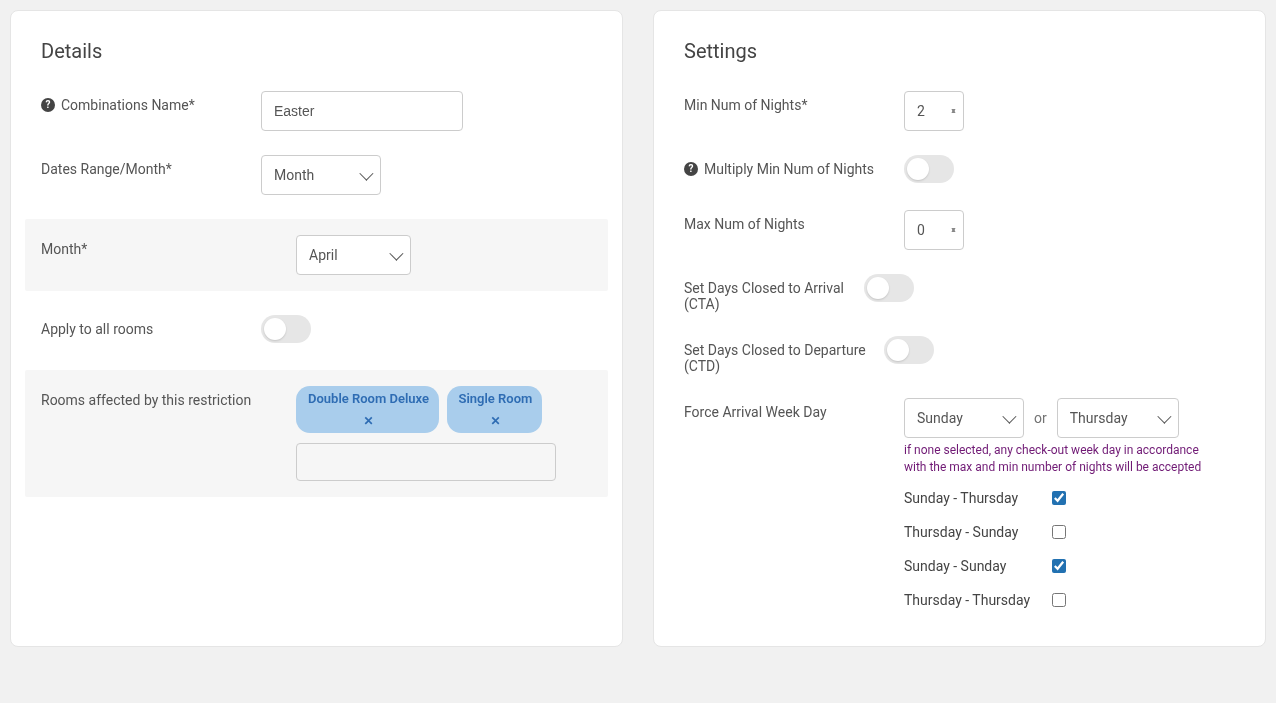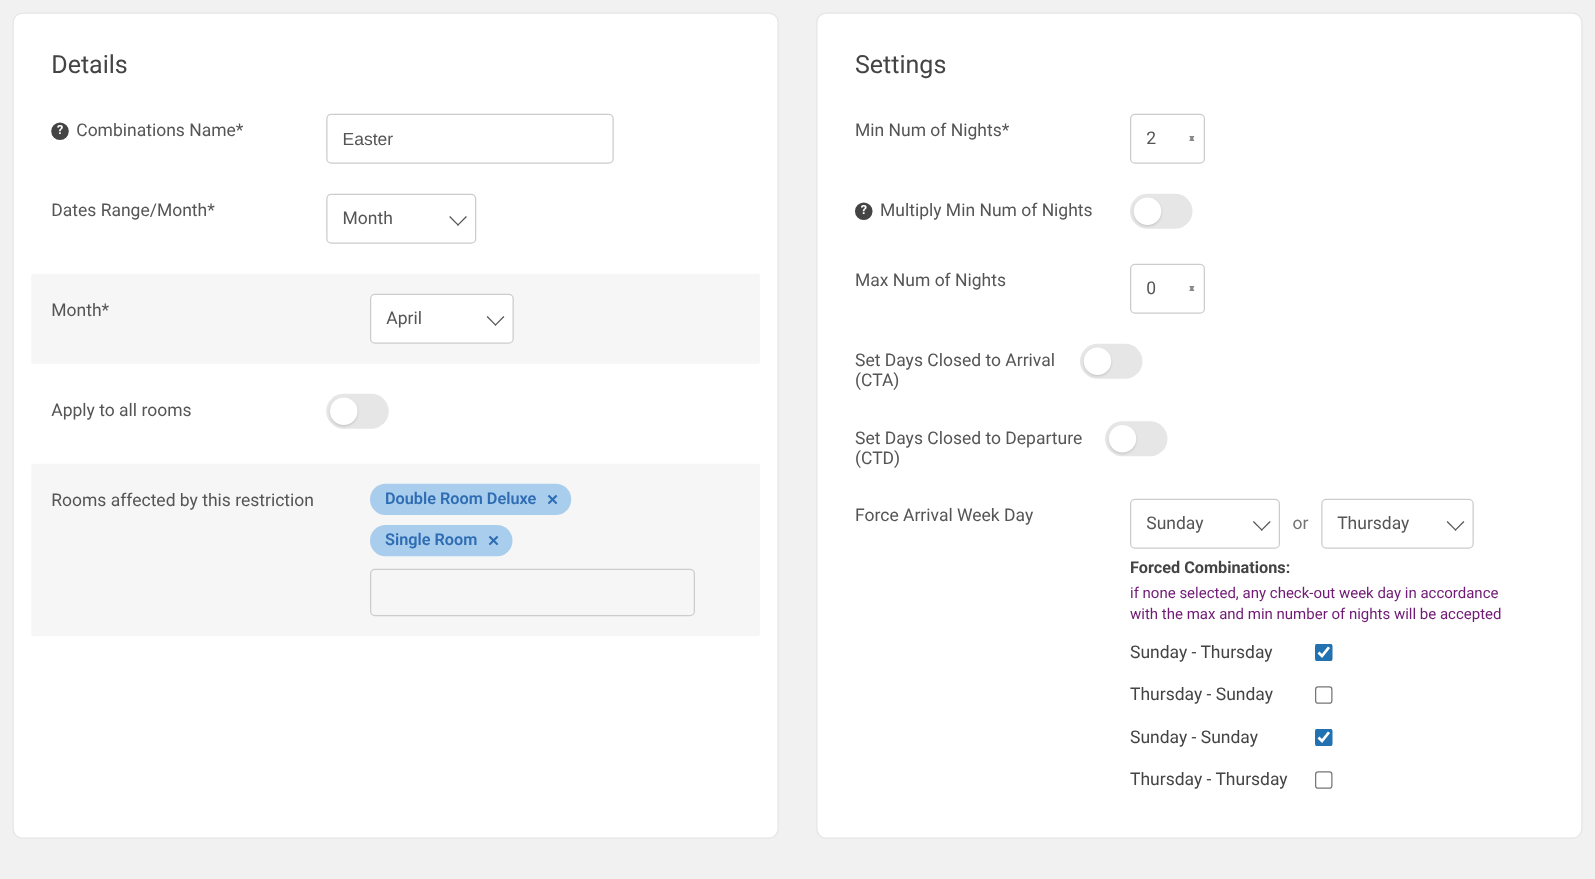--- a/index.html
+++ b/index.html
@@ -65,21 +65,21 @@
   }
   input[type="text"], .num-input, .select {
     border: 1px solid #ccc;
     border-radius: 4px;
     background: #fff;
     padding: 0 12px;
     height: 40px;
     font-size: 14px;
     color: #555;
   }
-  input[type="text"] { width: 230px; }
+  input[type="text"] { width: 202px; }
   .num-input {
     width: 60px;
     display: inline-flex;
     align-items: center;
     justify-content: space-between;
     padding-right: 6px;
   }
   .num-input .spin {
     display: flex; flex-direction: column; line-height: 0;
     color: #888;
@@ -124,20 +124,21 @@
     display: inline-flex;
     align-items: center;
     background: #a9cdec;
     color: #2e6cb3;
     font-weight: 600;
     font-size: 13px;
     border-radius: 14px;
     padding: 5px 10px 5px 12px;
     margin: 0 4px 8px 0;
     gap: 8px;
+    flex-direction: column;
   }
   .tag .x { font-weight: 700; cursor: pointer; font-size: 12px; }
   .tag-input {
     border: 1px solid #ccc;
     border-radius: 4px;
     height: 38px;
     width: 260px;
     margin-top: 2px;
   }
   .settings .label-col { width: 220px; }
@@ -289,21 +290,20 @@
           <div class="select">
             <span>Sunday</span>
             <span class="chev"></span>
           </div>
           <span class="or">or</span>
           <div class="select">
             <span>Thursday</span>
             <span class="chev"></span>
           </div>
         </div>
-        <div class="hint-title">Forced Combinations:</div>
         <div class="hint">if none selected, any check-out week day in accordance with the max and min number of nights will be accepted</div>
 
         <div class="combo-row">
           <span class="txt">Sunday - Thursday</span>
           <input type="checkbox" checked="" style="">
         </div>
         <div class="combo-row">
           <span class="txt">Thursday - Sunday</span>
           <input type="checkbox" style="">
         </div>

